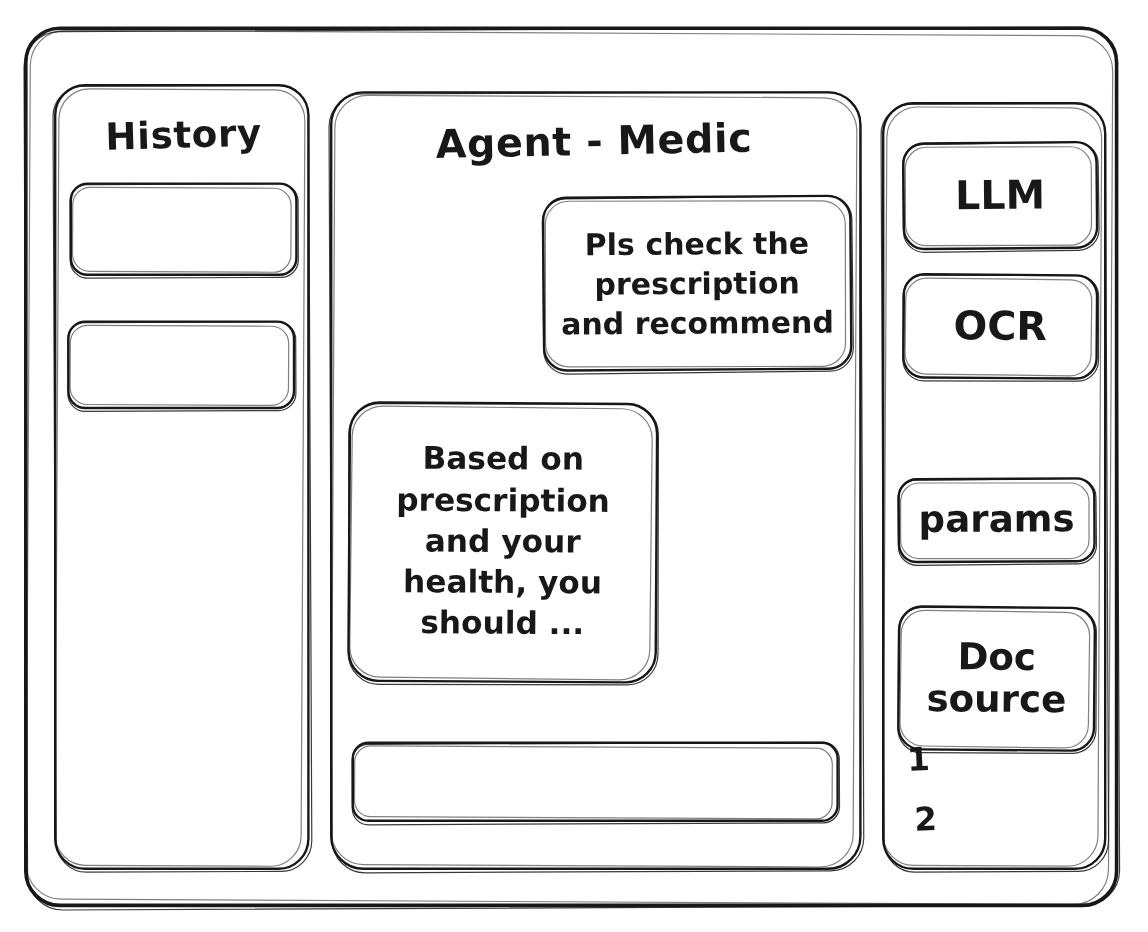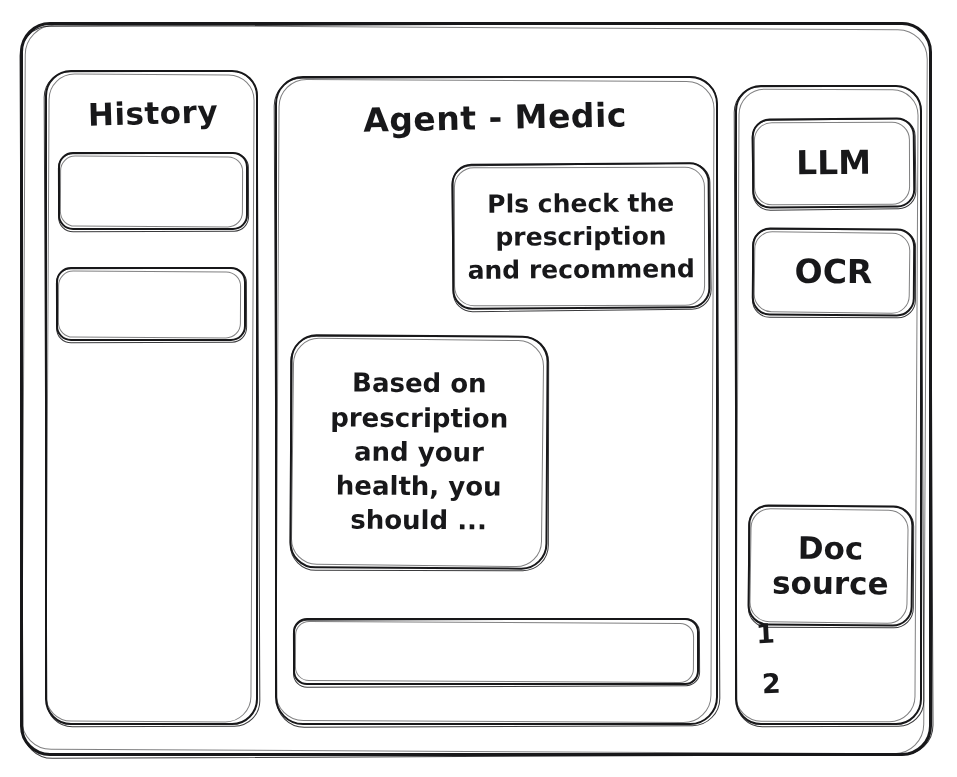--- a/index.html
+++ b/index.html
@@ -270,20 +270,21 @@
   </div>
 
   <div class="sk" id="message-input" placeholder=""></div>
 
   <div class="sk" id="tools-panel"></div>
 
   <div class="sk tool-btn" id="tool-llm">LLM</div>
 
   <div class="sk tool-btn" id="tool-ocr">OCR</div>
 
+  <div class="sk tool-btn" id="tool-params">params</div>
 
   <div class="sk tool-btn" id="tool-doc-source">Doc
 source</div>
 
   <div class="doc-item" id="doc-item-1">1</div>
   <div class="doc-item" id="doc-item-2">2</div>
 
 </div>
 
 </body></html>

